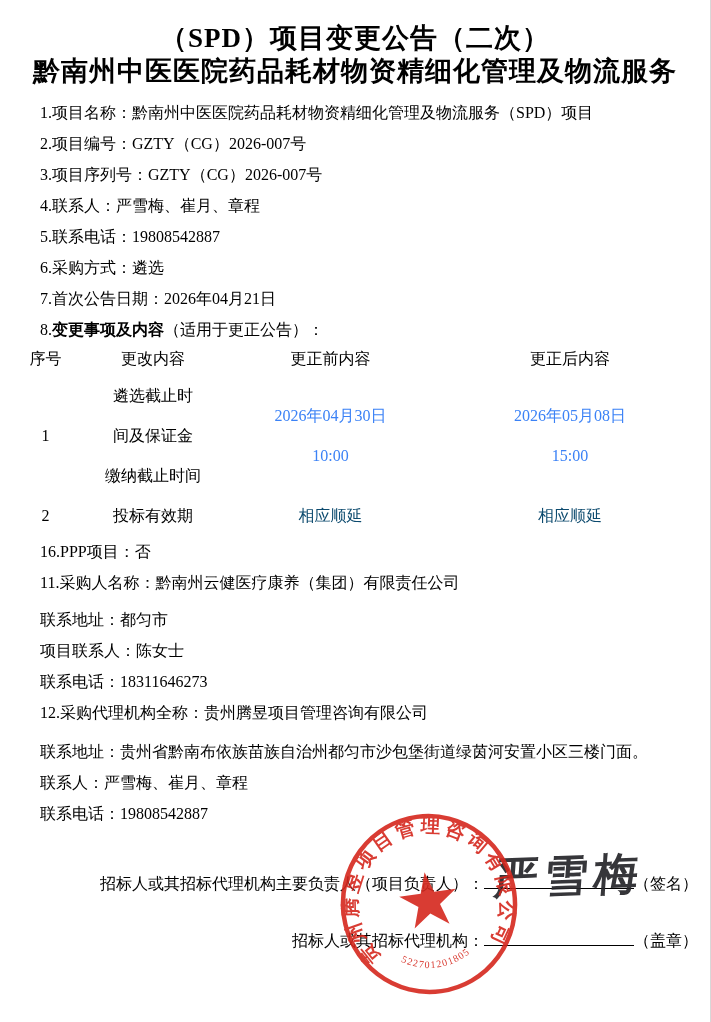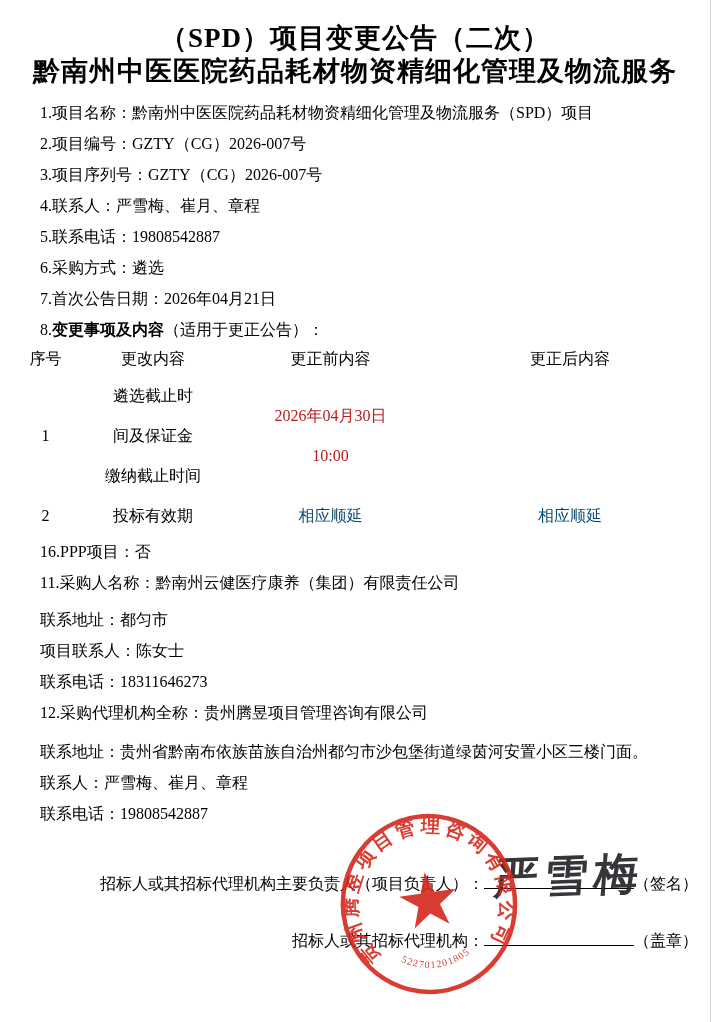--- a/index.html
+++ b/index.html
@@ -21,21 +21,21 @@
   
   .chg-table{font-size:16px;}
   .trow{
     display:grid;grid-template-columns:75px 140px 215px 1fr;
     align-items:center;
   }
   .trow .cell{
     text-align:center;line-height:40px;white-space:pre-line;
   }
   .thead .cell{line-height:31px;font-family:Liberation Mono, monospace;}
-  .val{color:#b91c1c;}
+  .val{color:#3b82f6;}
   .muted{color:#0c4a6e;}
   
   .sig-area{margin-top:39px;padding:0 12px;font-size:16px;}
   .sig-line{text-align:right;line-height:31px;}
   .sig-line2{margin-top:26px;}
   .blank{
     display:inline-block;width:150px;height:1.05em;
     border-bottom:1px solid #000;vertical-align:baseline;
   }
   
@@ -73,20 +73,22 @@
       <div class="cell">更正前内容</div>
       <div class="cell">更正后内容</div>
     </div>
     <div class="trow">
       <div class="cell">1</div>
       <div class="cell">遴选截止时
 间及保证金
 缴纳截止时间</div>
       <div class="cell val">2026年04月30日
 10:00</div>
+      <div class="cell val">2026年05月08日
+15:00</div>
     </div>
     <div class="trow">
       <div class="cell">2</div>
       <div class="cell">投标有效期</div>
       <div class="cell muted">相应顺延</div>
       <div class="cell muted">相应顺延</div>
     </div>
   </div>
 
   <p>16.PPP项目：否</p>

